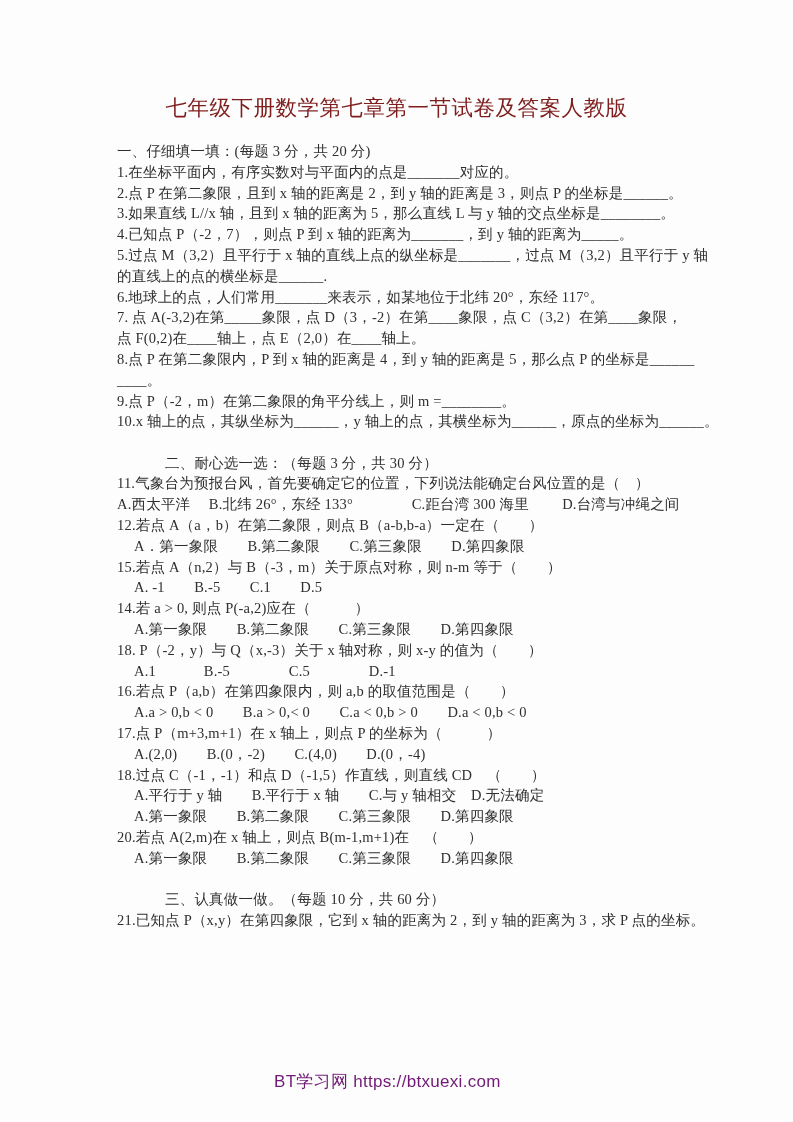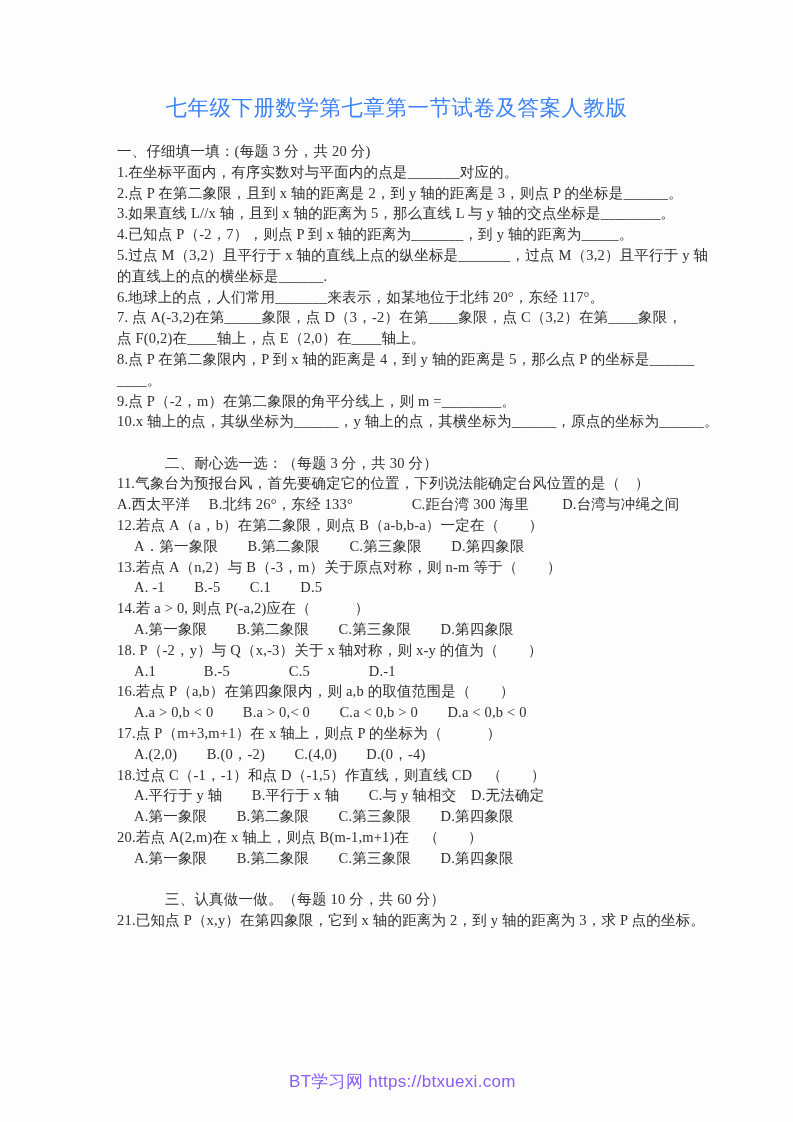--- a/index.html
+++ b/index.html
@@ -19,21 +19,21 @@
   .doc-title {
     position: absolute;
     top: 93px;
     left: 0;
     width: 100%;
     margin: 0;
     text-align: center;
     font-size: 21.5px;
     font-weight: 500;
     letter-spacing: 0.5px;
-    color: #3b82f6;
+    color: #7f1d1d;
     white-space: nowrap;
   }
   .content {
     position: absolute;
     top: 141px;
     left: 117px;
     width: 592px;
     font-size: 14.5px;
   }
   .line {
@@ -45,25 +45,25 @@
   .indent {
     padding-left: 17px;
   }
   .sec-gap {
     margin-top: 20.5px;
     margin-left: 48px;
   }
   .footer {
     position: absolute;
     top: 1070px;
-    left: 289px;
+    left: 274px;
     font-family: "Liberation Sans", "DejaVu Sans", sans-serif;
     font-size: 17px;
     letter-spacing: 0.3px;
-    color: #8b5cf6;
+    color: #701a75;
     white-space: nowrap;
   }
 </style>
 </head>
 <body>
 
 <div class="page">
 
   <h1 class="doc-title">七年级下册数学第七章第一节试卷及答案人教版</h1>
 
@@ -82,21 +82,21 @@
     <div class="line">8.点 P 在第二象限内，P 到 x 轴的距离是 4，到 y 轴的距离是 5，那么点 P 的坐标是______</div>
     <div class="line">____。</div>
     <div class="line">9.点 P（-2，m）在第二象限的角平分线上，则 m =________。</div>
     <div class="line">10.x 轴上的点，其纵坐标为______，y 轴上的点，其横坐标为______，原点的坐标为______。</div>
 
     <div class="line sec-gap">二、耐心选一选：（每题 3 分，共 30 分）</div>
     <div class="line">11.气象台为预报台风，首先要确定它的位置，下列说法能确定台风位置的是（　）</div>
     <div class="line">A.西太平洋　 B.北纬 26°，东经 133°　　　　C.距台湾 300 海里　　 D.台湾与冲绳之间</div>
     <div class="line">12.若点 A（a，b）在第二象限，则点 B（a-b,b-a）一定在（　　）</div>
     <div class="line indent">A．第一象限　　B.第二象限　　C.第三象限　　D.第四象限</div>
-    <div class="line">13.若点 A（n,2）与 B（-3，m）关于原点对称，则 n-m 等于（　　）</div>
+    <div class="line">15.若点 A（n,2）与 B（-3，m）关于原点对称，则 n-m 等于（　　）</div>
     <div class="line indent">A. -1　　B.-5　　C.1　　D.5</div>
     <div class="line">14.若 a &gt; 0, 则点 P(-a,2)应在（　　　）</div>
     <div class="line indent">A.第一象限　　B.第二象限　　C.第三象限　　D.第四象限</div>
     <div class="line">18. P（-2，y）与 Q（x,-3）关于 x 轴对称，则 x-y 的值为（　　）</div>
     <div class="line indent">A.1　　　 B.-5　　　　C.5　　　　D.-1</div>
     <div class="line">16.若点 P（a,b）在第四象限内，则 a,b 的取值范围是（　　）</div>
     <div class="line indent">A.a &gt; 0,b &lt; 0　　B.a &gt; 0,&lt; 0　　C.a &lt; 0,b &gt; 0　　D.a &lt; 0,b &lt; 0</div>
     <div class="line">17.点 P（m+3,m+1）在 x 轴上，则点 P 的坐标为（　　　）</div>
     <div class="line indent">A.(2,0)　　B.(0，-2)　　C.(4,0)　　D.(0，-4)</div>
     <div class="line">18.过点 C（-1，-1）和点 D（-1,5）作直线，则直线 CD　（　　）</div>

